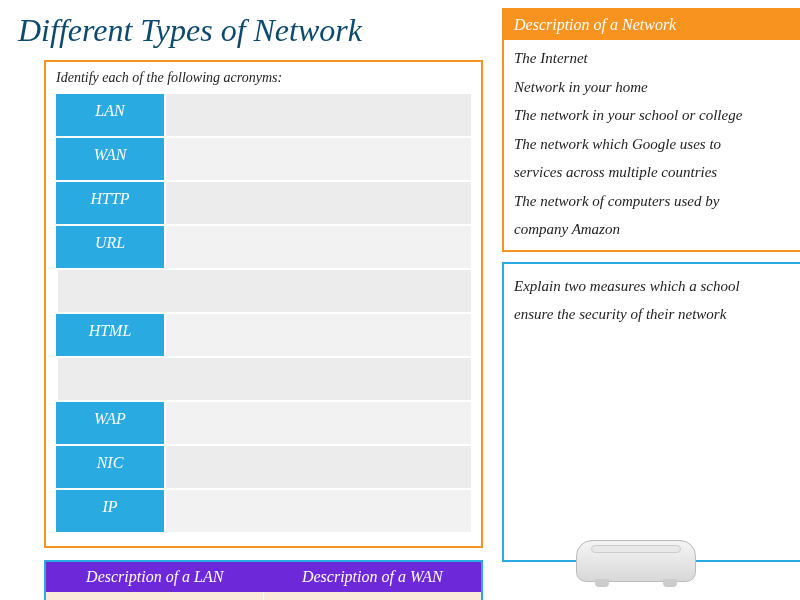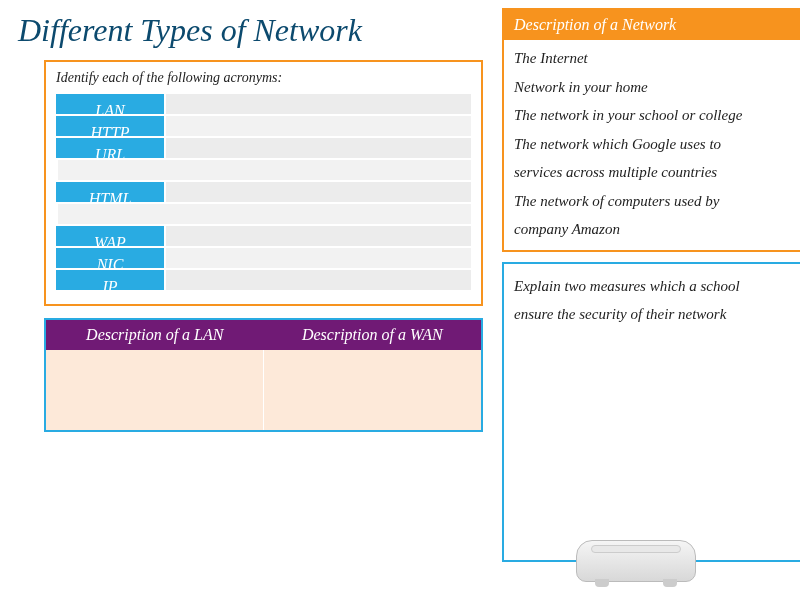--- a/index.html
+++ b/index.html
@@ -30,21 +30,21 @@
     padding: 8px 10px 12px 10px;
   }
   .acronym-box .instruction {
     color: #222;
     font-size: 14px;
     font-style: italic;
     margin-bottom: 8px;
   }
   .acro-row {
     display: flex;
-    height: 20px;
+    height: 42px;
     margin-bottom: 2px;
   }
   .acro-label {
     width: 108px;
     background: #29abe2;
     color: #fff;
     text-align: center;
     line-height: 34px;
     font-size: 16px;
     font-style: italic;
@@ -55,21 +55,21 @@
     margin-left: 2px;
   }
   .acro-row:nth-child(even) .acro-cell { background: #ececec; }
 
   .lan-wan-box {
     margin-top: 12px;
     border: 2px solid #29abe2;
   }
   .lan-wan-head {
     display: flex;
-    background: #701a75;
+    background: #6d28d9;
   }
   .lan-wan-head div {
     flex: 1;
     color: #fff;
     text-align: center;
     font-size: 16px;
     font-style: italic;
     padding: 6px 0;
   }
   .lan-wan-body {
@@ -164,20 +164,24 @@
 </head>
 <body>
 
 <div class="page-title">Different Types of Network</div>
 
 <div class="left-col">
   <div class="acronym-box">
     <div class="instruction">Identify each of the following acronyms:</div>
     <div class="acro-row">
         <div class="acro-label">LAN</div>
+        <div class="acro-cell"></div>
+      </div>
+    <div class="acro-row">
+        <div class="acro-label">WAN</div>
         <div class="acro-cell"></div>
       </div>
     <div class="acro-row">
         <div class="acro-label">HTTP</div>
         <div class="acro-cell"></div>
       </div>
     <div class="acro-row">
         <div class="acro-label">URL</div>
         <div class="acro-cell"></div>
       </div>

